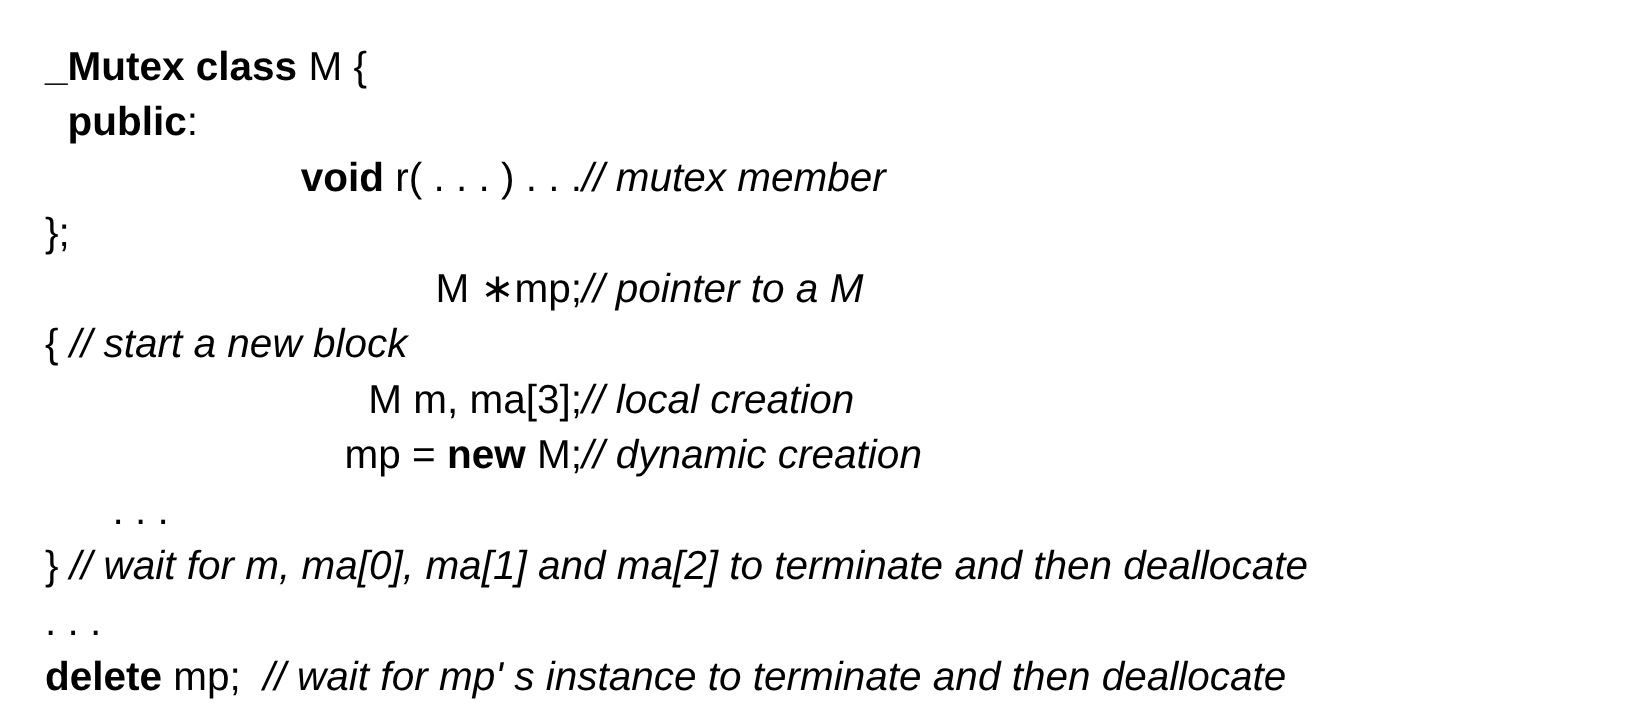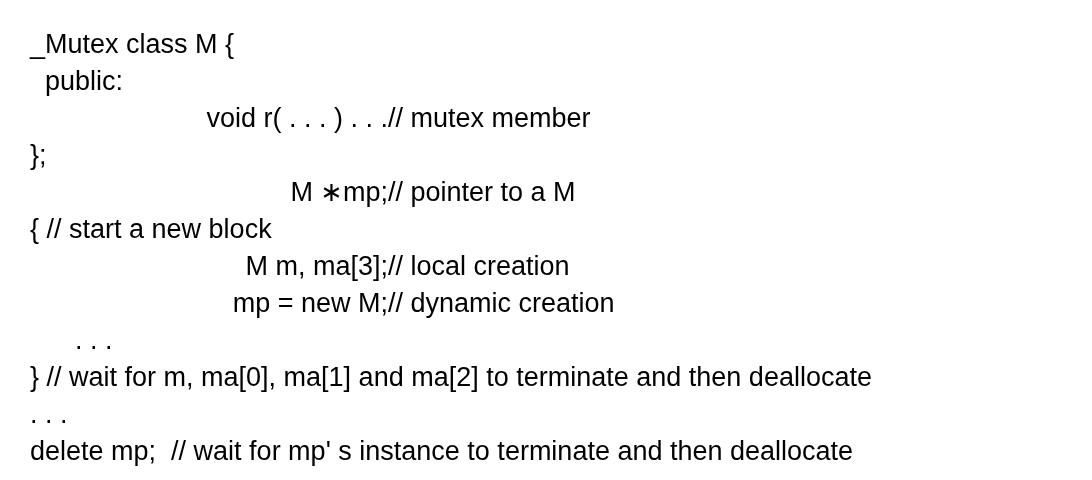--- a/index.html
+++ b/index.html
@@ -26,22 +26,23 @@
   .code-left {
     white-space: pre;
   }
   .code-left.tabbed {
     display: inline-block;
     min-width: 358px;
     vertical-align: baseline;
     text-align: right;
   }
   .kw {
-    font-weight: normal;
+    font-weight: bold;
     margin-top: 12px;
   }
   .comment {
+    font-style: italic;
   }
 </style>
 </head>
 <body>
 
 <div class="code-listing"><div class="code-line"><span class="code-left"><span class="kw">_Mutex class</span><span> M {</span></span></div><div class="code-line"><span class="code-left"><span>  </span><span class="kw">public</span><span>:</span></span></div><div class="code-line"><span class="code-left tabbed"><span>      </span><span class="kw">void</span><span> r( . . . ) . . .</span></span><span class="comment">// mutex member</span></div><div class="code-line"><span class="code-left"><span>};</span></span></div><div class="code-line"><span class="code-left tabbed"><span>M ∗mp;</span></span><span class="comment">// pointer to a M</span></div><div class="code-line"><span class="code-left"><span>{ </span></span><span class="comment">// start a new block</span></div><div class="code-line"><span class="code-left tabbed"><span>      M m, ma[3];</span></span><span class="comment">// local creation</span></div><div class="code-line"><span class="code-left tabbed"><span>      mp = </span><span class="kw">new</span><span> M;</span></span><span class="comment">// dynamic creation</span></div><div class="code-line"><span class="code-left"><span>      . . .</span></span></div><div class="code-line"><span class="code-left"><span>} </span></span><span class="comment">// wait for m, ma[0], ma[1] and ma[2] to terminate and then deallocate</span></div><div class="code-line"><span class="code-left"><span>. . .</span></span></div><div class="code-line"><span class="code-left"><span class="kw">delete</span><span> mp;  </span></span><span class="comment">// wait for mp' s instance to terminate and then deallocate</span></div></div>
 
 </body></html>

